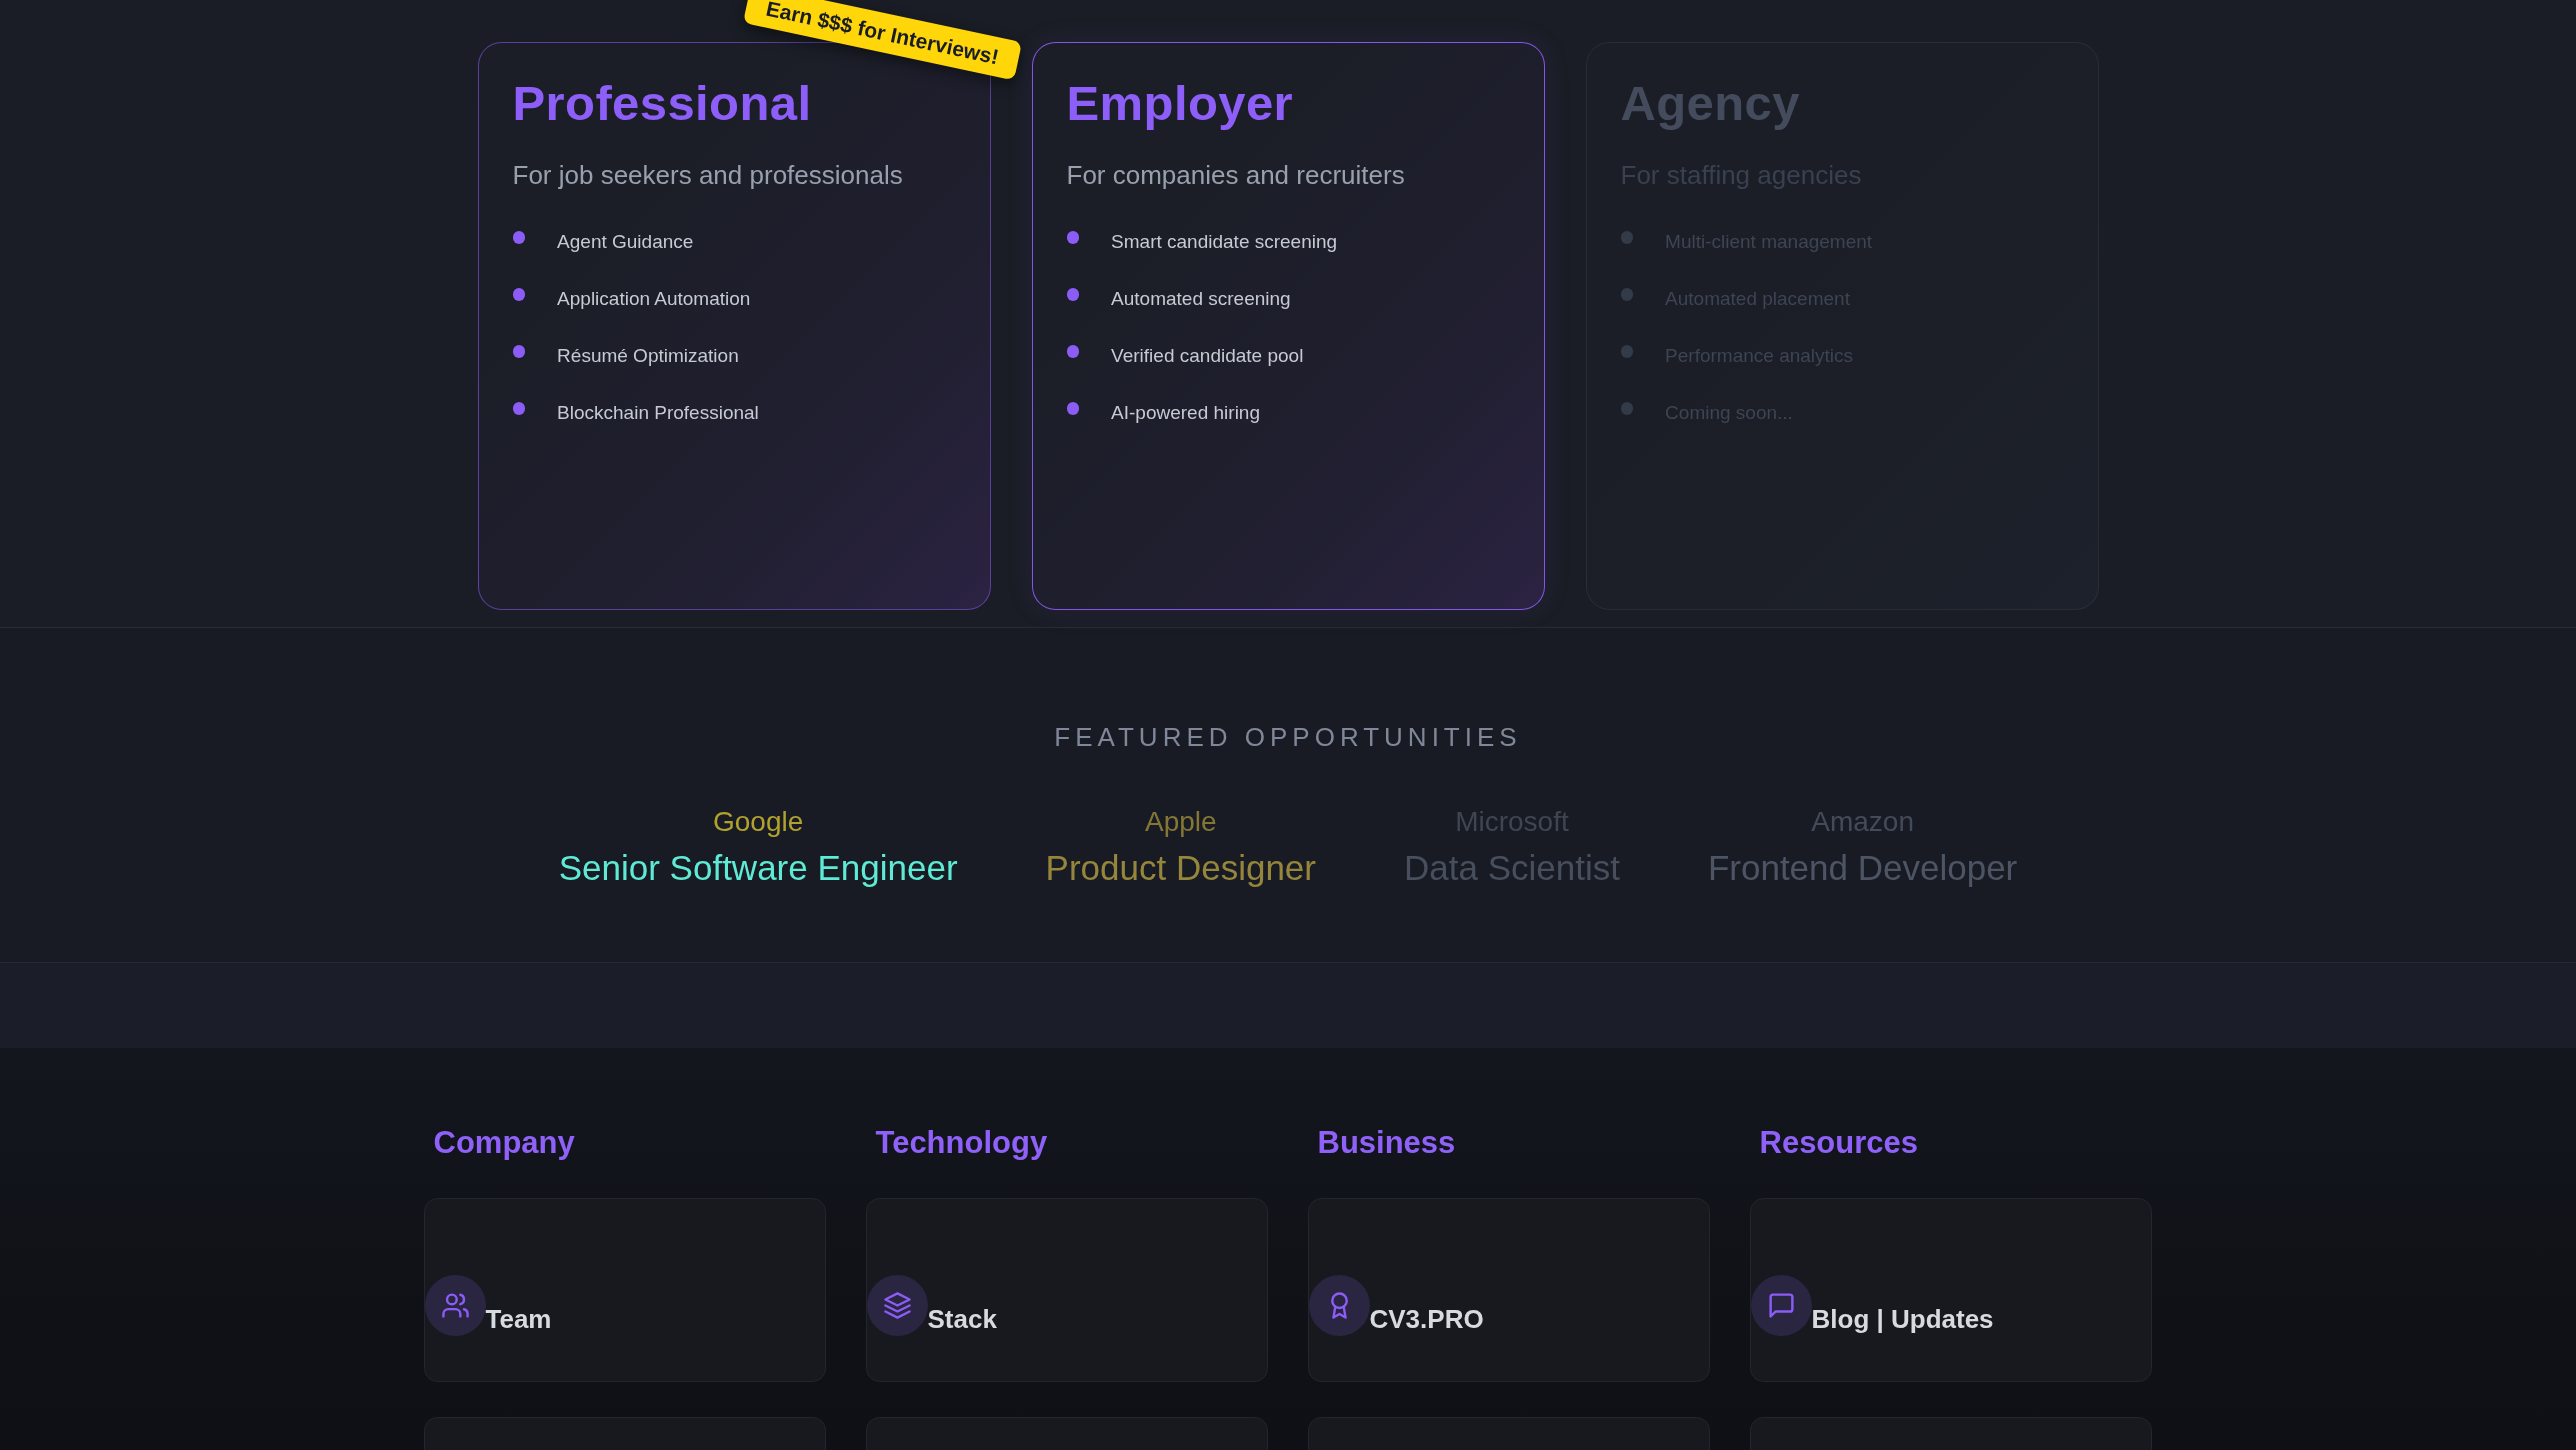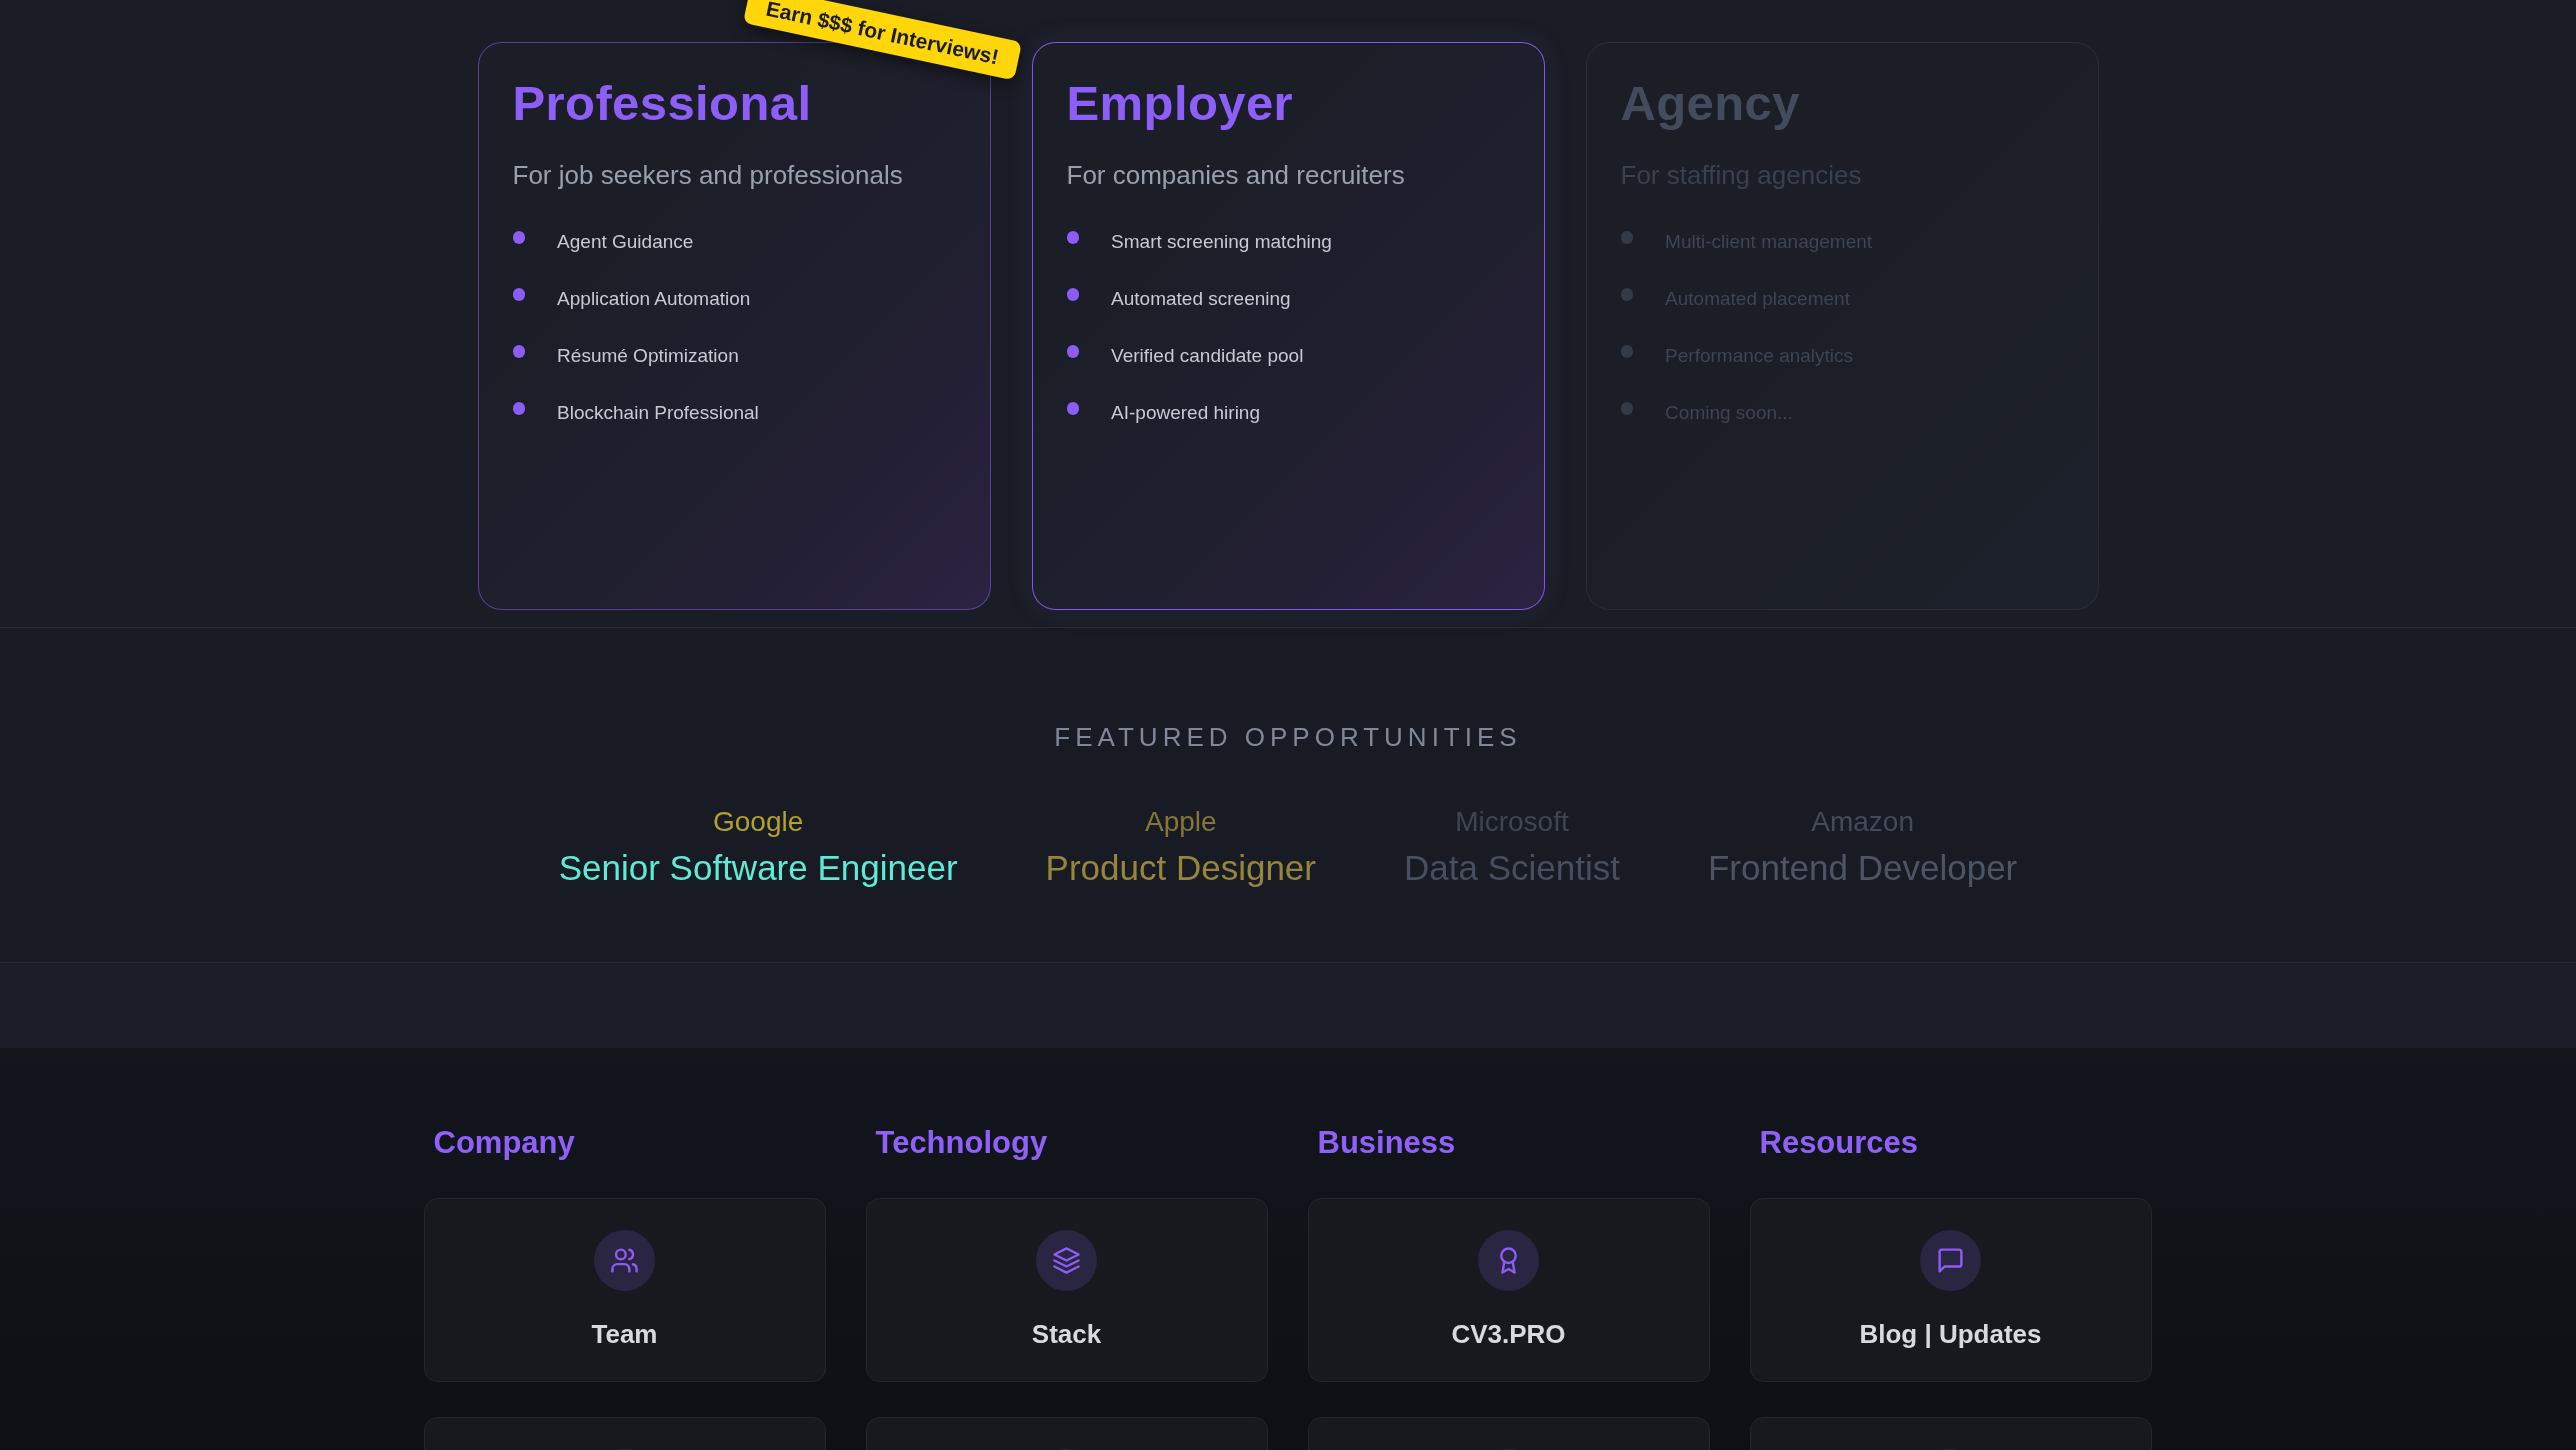--- a/index.html
+++ b/index.html
@@ -83,21 +83,21 @@
     padding-top:77px;
   }
   .footer-grid {
     width:1729px; margin:0 auto;
     display:grid; grid-template-columns:repeat(4,402px); column-gap:40px;
   }
   .footer-heading { font-size:31px; font-weight:bold; color:#9061f9; margin-bottom:37px; padding-left:10px; }
   .footer-card {
     height:184px; background:#17191f;
     border:0.8px solid #23262e; border-radius:13.5px;
-    display:flex; flex-direction:column; align-items:center;
+    display:flex; flex-direction:row; align-items:center;
     padding-top:31px; margin-bottom:35px;
     cursor:pointer;
   }
   .icon-circle {
     width:61px; height:61px; border-radius:50%;
     background:#2a2540;
     display:flex; align-items:center; justify-content:center; flex:none;
   }
   .icon-circle svg { width:29px; height:29px; stroke:#8b5cf6; fill:none; stroke-width:2; stroke-linecap:round; stroke-linejoin:round; }
   .footer-card-label { margin-top:28px; font-size:26px; font-weight:bold; color:#d7dadf; }
@@ -133,21 +133,21 @@
           </li>
       </ul>
     </div>
 
     <div class="plan-card plan-employer">
       <div class="plan-title">Employer</div>
       <div class="plan-subtitle">For companies and recruiters</div>
       <ul class="plan-features">
         <li class="feature">
             <span class="dot"></span>
-            <span>Smart screening matching</span>
+            <span>Smart candidate screening</span>
           </li>
         <li class="feature">
             <span class="dot"></span>
             <span>Automated screening</span>
           </li>
         <li class="feature">
             <span class="dot"></span>
             <span>Verified candidate pool</span>
           </li>
         <li class="feature">

